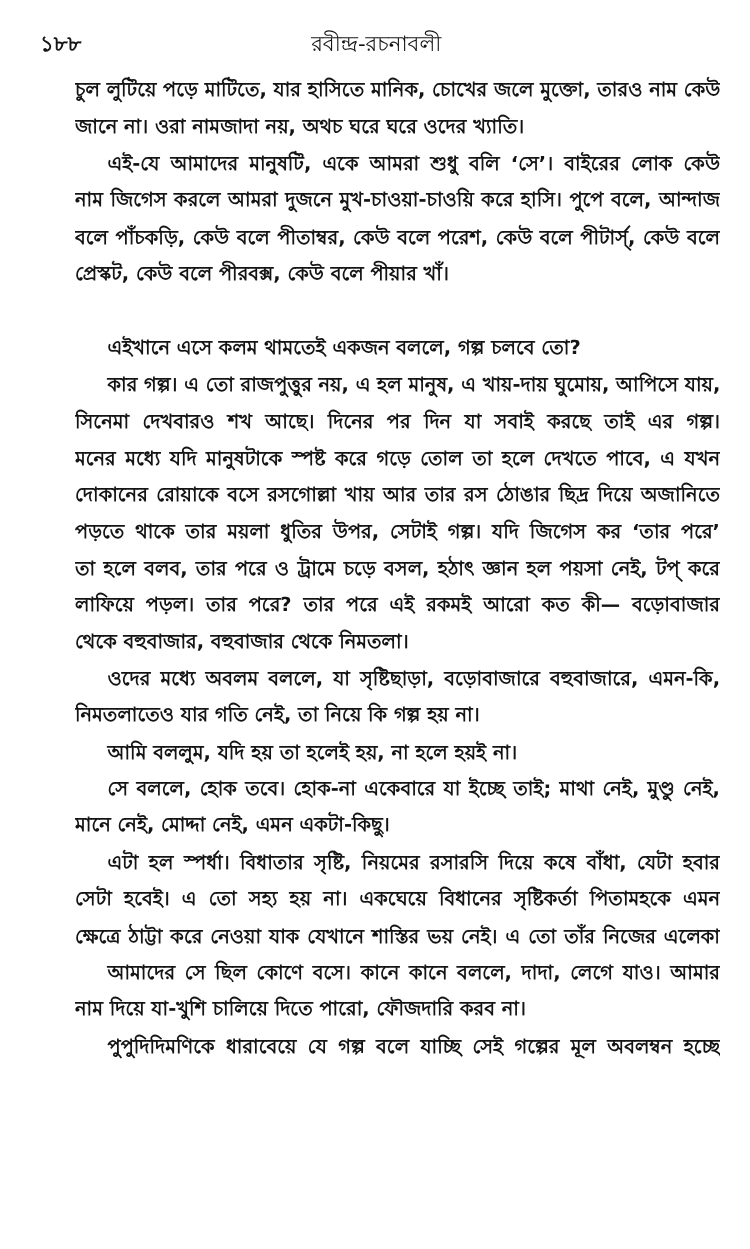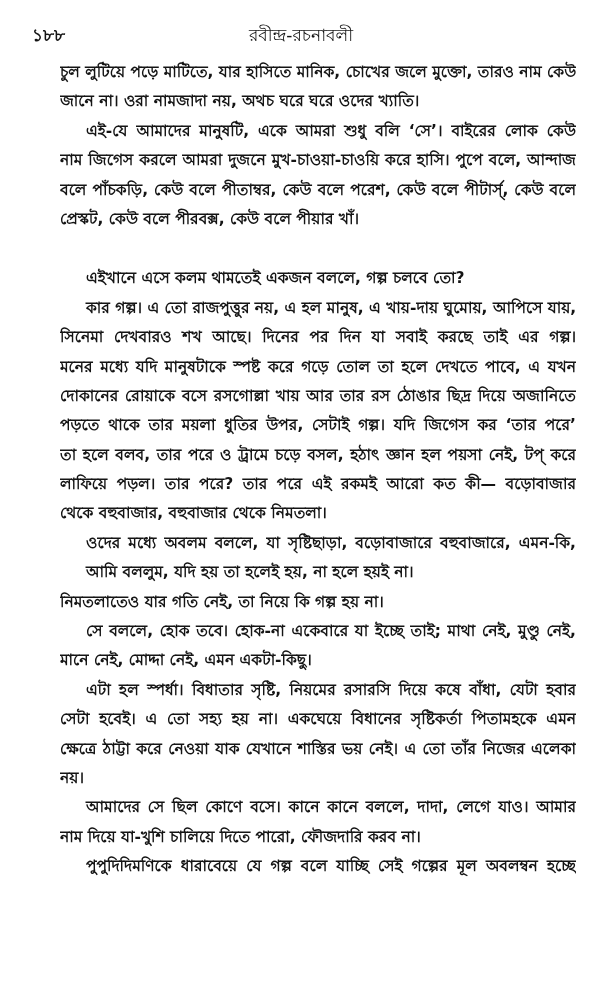--- a/index.html
+++ b/index.html
@@ -41,25 +41,24 @@
       <div class="line indent last">এইখানে এসে কলম থামতেই একজন বললে, গল্প চলবে তো?</div>
       <div class="line indent">কার গল্প।  এ তো রাজপুত্তুর নয়, এ হল মানুষ, এ খায়-দায় ঘুমোয়, আপিসে যায়,</div>
       <div class="line">সিনেমা দেখবারও শখ আছে।  দিনের পর দিন যা সবাই  করছে তাই এর গল্প।</div>
       <div class="line">মনের মধ্যে যদি মানুষটাকে স্পষ্ট করে গড়ে তোল তা হলে দেখতে পাবে, এ যখন</div>
       <div class="line">দোকানের রোয়াকে বসে রসগোল্লা খায় আর তার রস ঠোঙার ছিদ্র দিয়ে অজানিতে</div>
       <div class="line">পড়তে থাকে তার ময়লা ধুতির উপর, সেটাই গল্প।  যদি জিগেস কর ‘তার পরে’</div>
       <div class="line">তা হলে  বলব,  তার  পরে ও ট্রামে চড়ে বসল, হঠাৎ জ্ঞান হল পয়সা নেই, টপ্‌ করে</div>
       <div class="line">লাফিয়ে পড়ল।  তার পরে?  তার পরে এই রকমই আরো কত কী— বড়োবাজার</div>
       <div class="line last">থেকে বহুবাজার, বহুবাজার থেকে নিমতলা।</div>
       <div class="line indent">ওদের মধ্যে অবলম বললে, যা সৃষ্টিছাড়া,  বড়োবাজারে বহুবাজারে,  এমন-কি,</div>
+      <div class="line last">নিমতলাতেও যার গতি নেই, তা নিয়ে কি গল্প হয় না।</div>
       <div class="line indent last">আমি বললুম, যদি হয় তা হলেই হয়, না হলে হয়ই না।</div>
-      <div class="line last">নিমতলাতেও যার গতি নেই, তা নিয়ে কি গল্প হয় না।</div>
       <div class="line indent">সে বললে, হোক তবে। হোক-না একেবারে যা ইচ্ছে তাই; মাথা নেই, মুণ্ডু নেই,</div>
       <div class="line last">মানে নেই, মোদ্দা নেই, এমন একটা-কিছু।</div>
       <div class="line indent">এটা হল স্পর্ধা।  বিধাতার সৃষ্টি, নিয়মের রসারসি দিয়ে কষে বাঁধা,  যেটা  হবার</div>
       <div class="line">সেটা হবেই।  এ তো সহ্য হয় না।  একঘেয়ে বিধানের সৃষ্টিকর্তা পিতামহকে এমন</div>
       <div class="line">ক্ষেত্রে ঠাট্টা করে নেওয়া যাক যেখানে শাস্তির ভয় নেই।  এ তো তাঁর নিজের এলেকা</div>
-      <div class="line last">নয়।</div>
       <div class="line indent">আমাদের সে ছিল কোণে বসে।  কানে কানে বললে, দাদা, লেগে যাও।  আমার</div>
       <div class="line last">নাম দিয়ে যা-খুশি চালিয়ে দিতে পারো, ফৌজদারি করব না।</div>
       <div class="line indent">পুপুদিদিমণিকে ধারাবেয়ে যে গল্প বলে যাচ্ছি সেই গল্পের মূল অবলম্বন হচ্ছে</div>
     </div>
 </div>
 
 </body></html>

